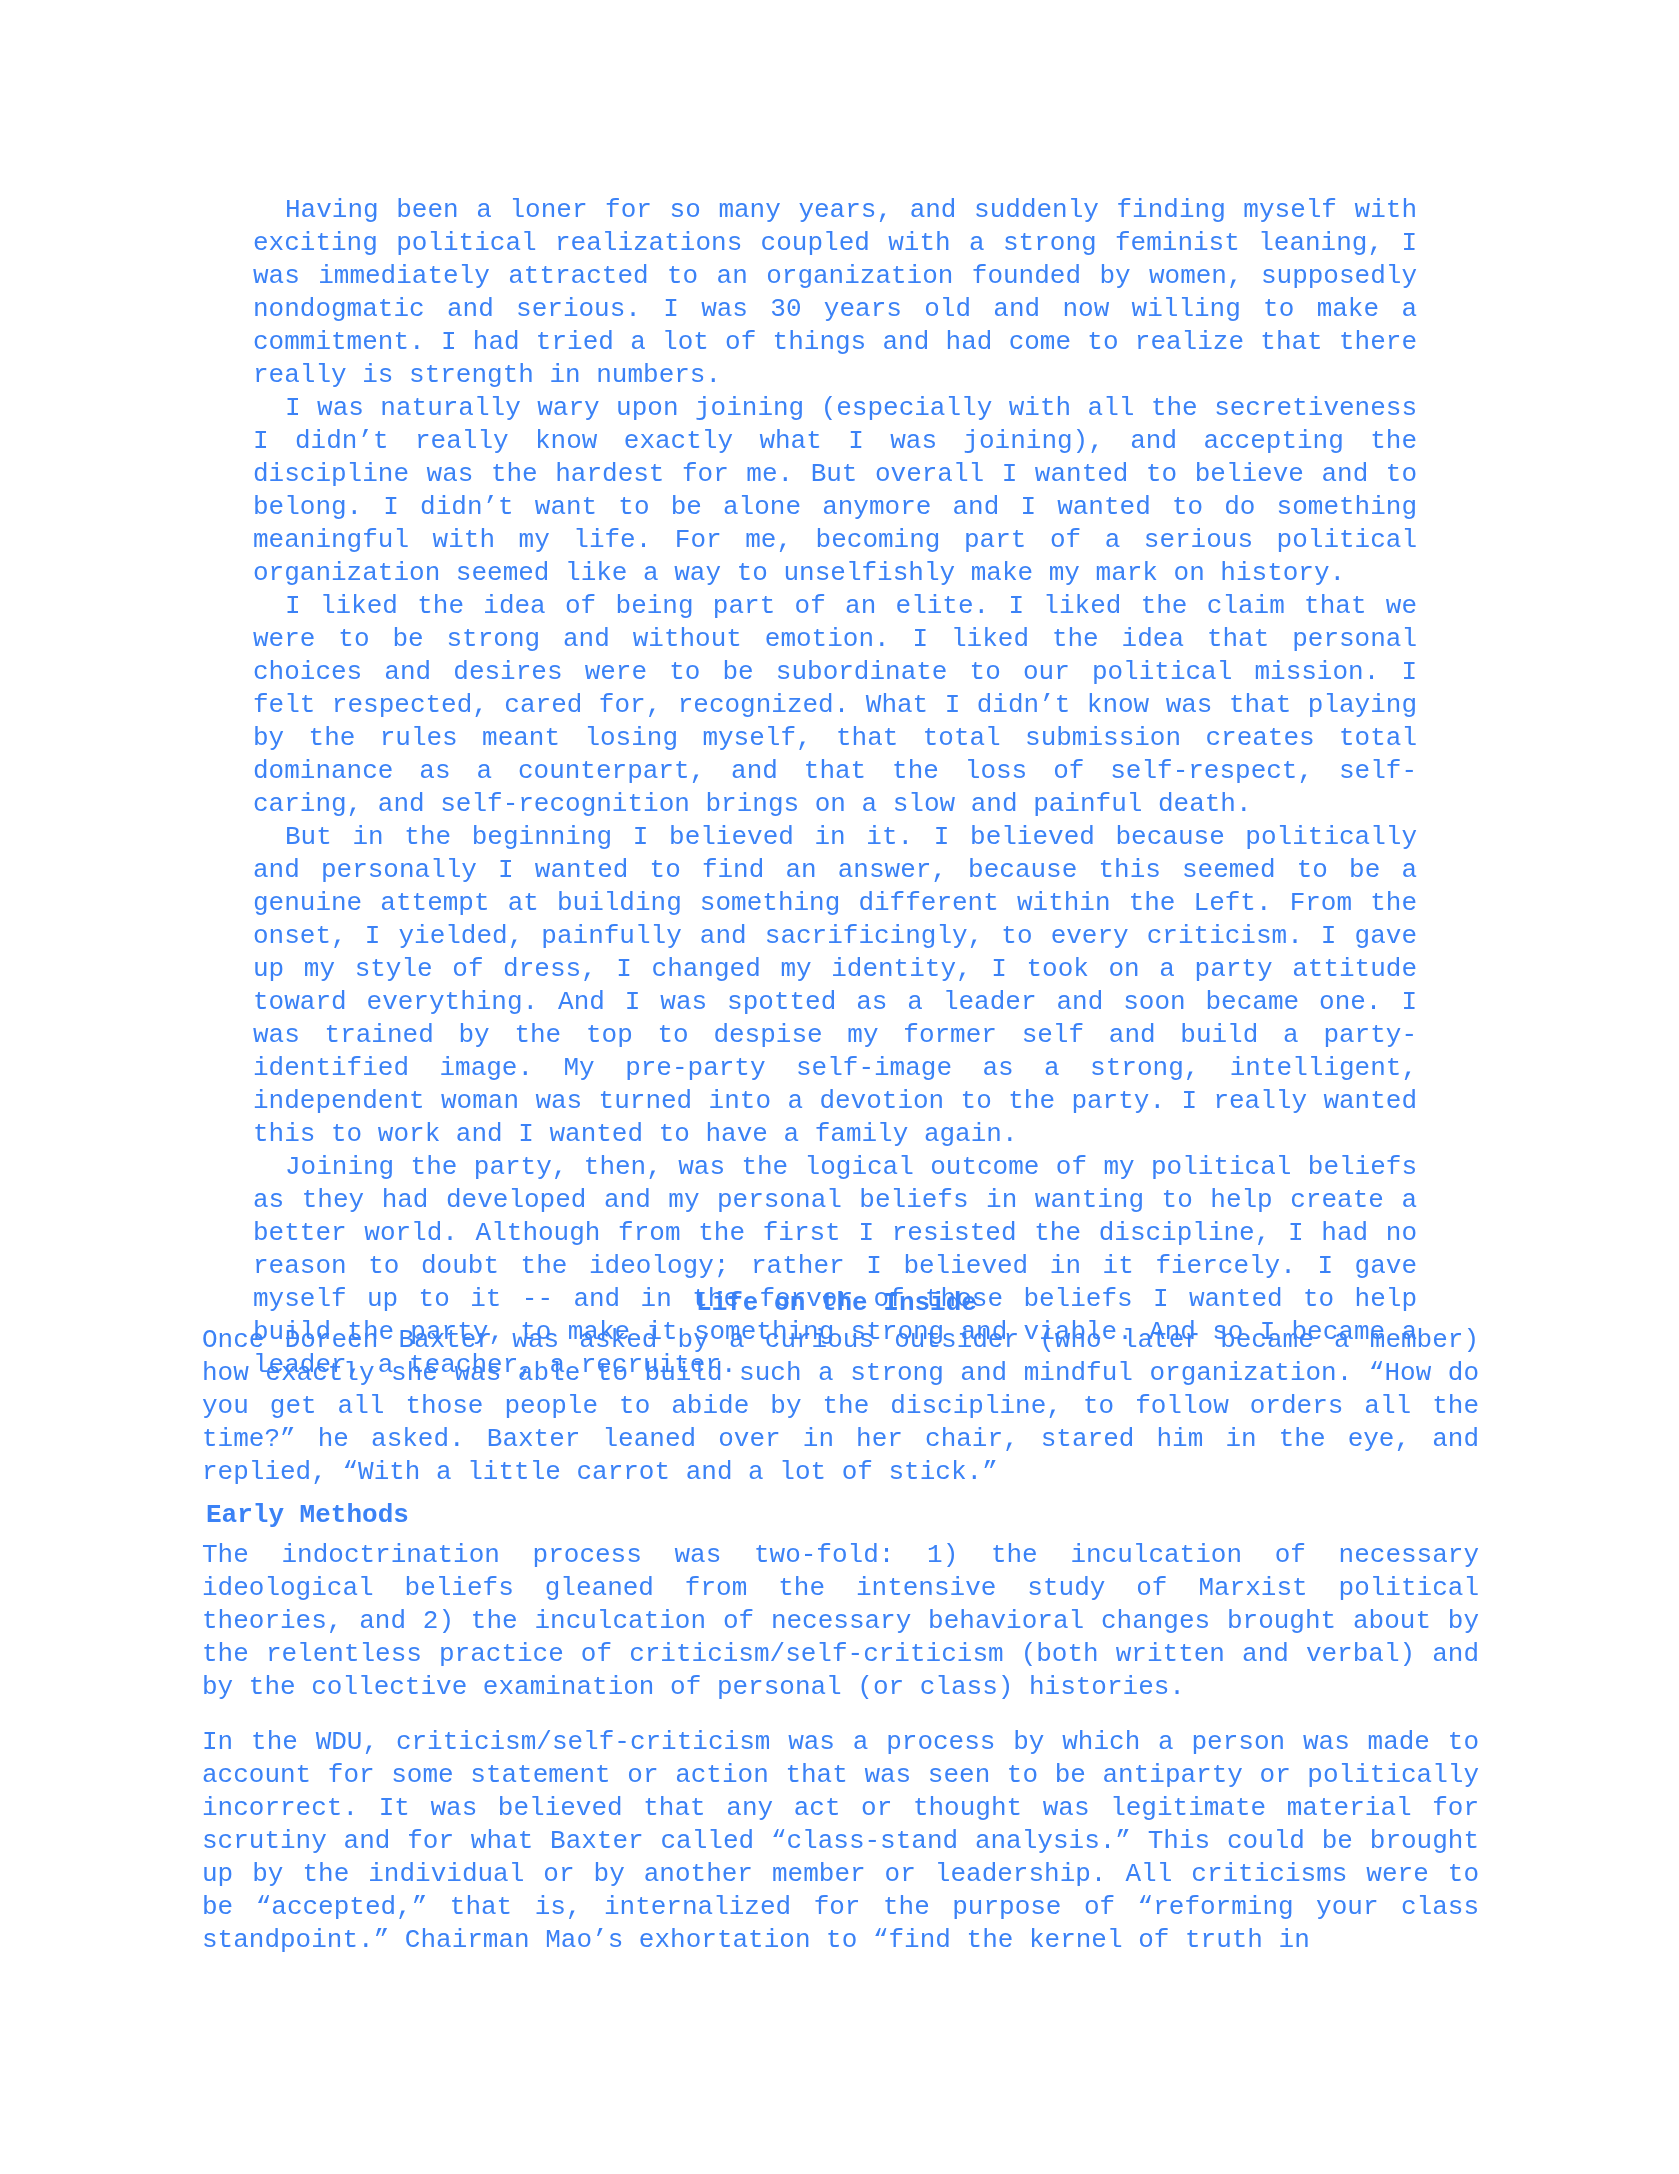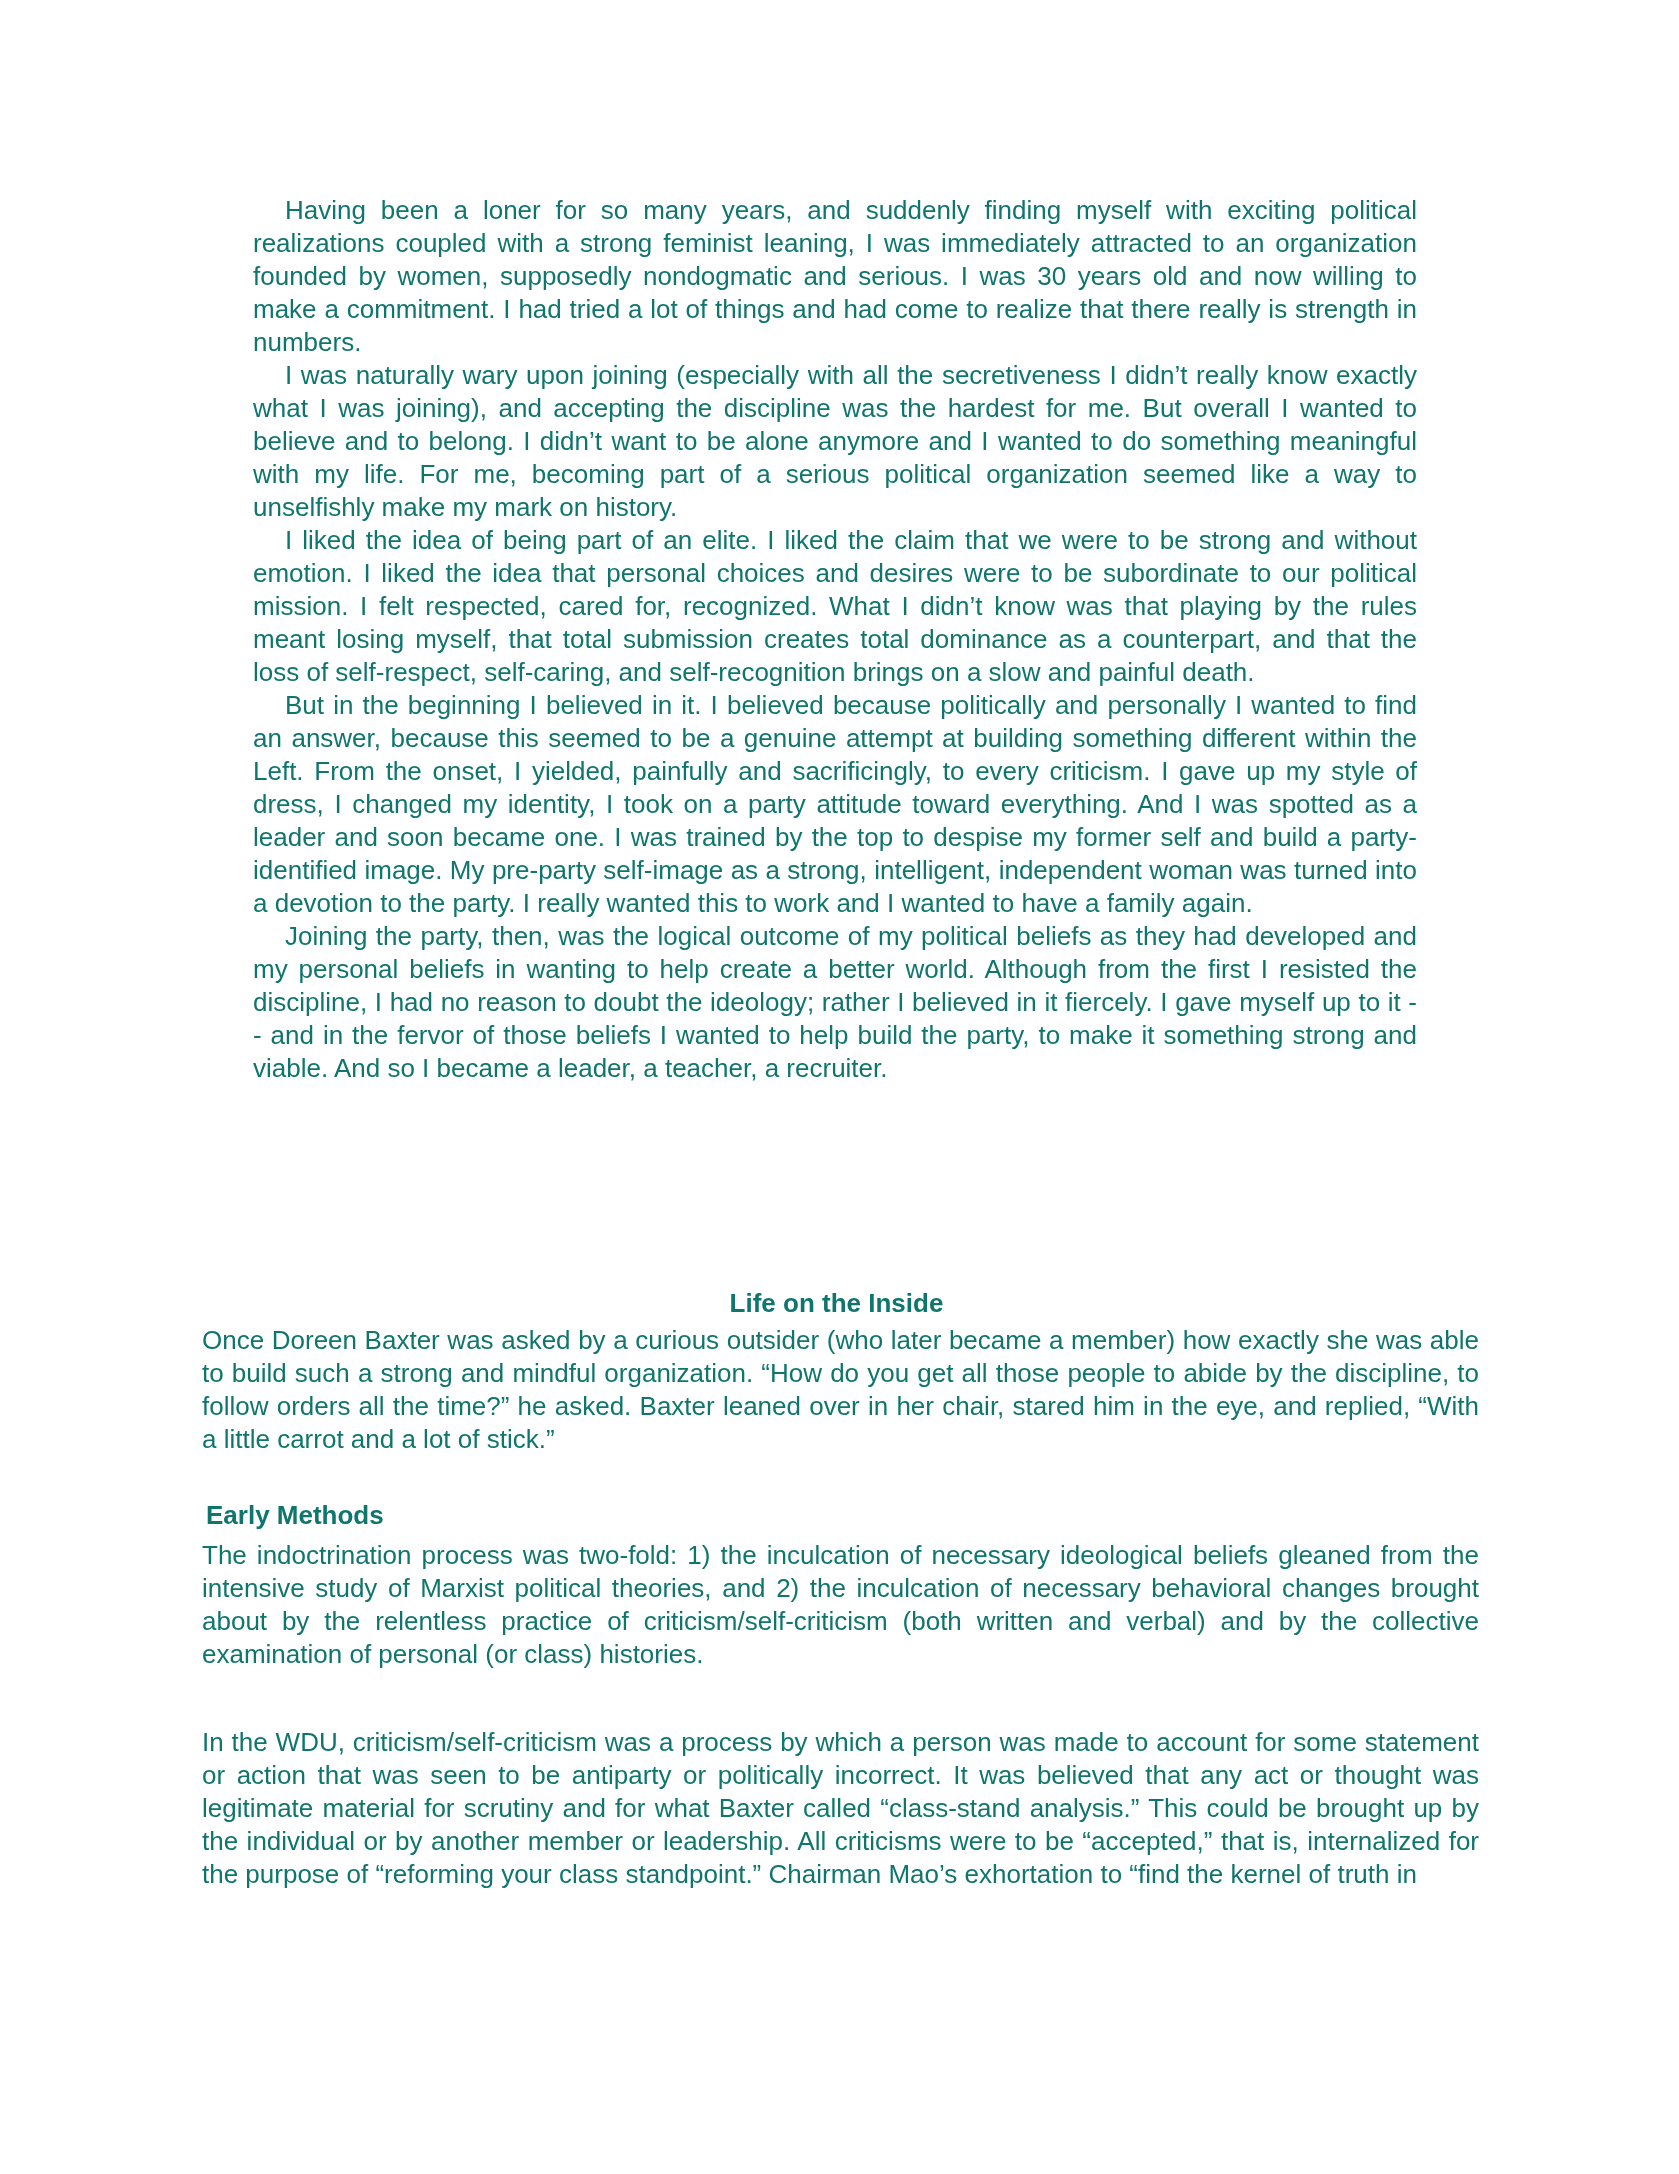--- a/index.html
+++ b/index.html
@@ -1,19 +1,19 @@
 <!DOCTYPE html>
 <html style="font-size:15px"><head>
 <meta charset="utf-8">
 <style>
   html, body { margin: 0; padding: 0; background: #ffffff; }
   body { width: 1680px; height: 2174px; position: relative; overflow: hidden; }
   .page {
     position: absolute; left: 0; top: 0; width: 1667px; height: 2174px;
-    font-family: Liberation Sans, sans-serif; color: #0f766e;
+    font-family: Liberation Mono, monospace; color: #3b82f6;
   }
   .quote {
     position: absolute; left: 253px; top: 194px; width: 1164px;
     font-size: 26px; line-height: 33px; text-align: justify;
   }
   .quote p { margin: 0; text-indent: 32px; }
   .section-title {
     position: absolute; left: 198px; top: 1286px; width: 1277px;
     text-align: center; font-weight: bold; font-size: 26px; line-height: 34px; margin: 0;
   }

